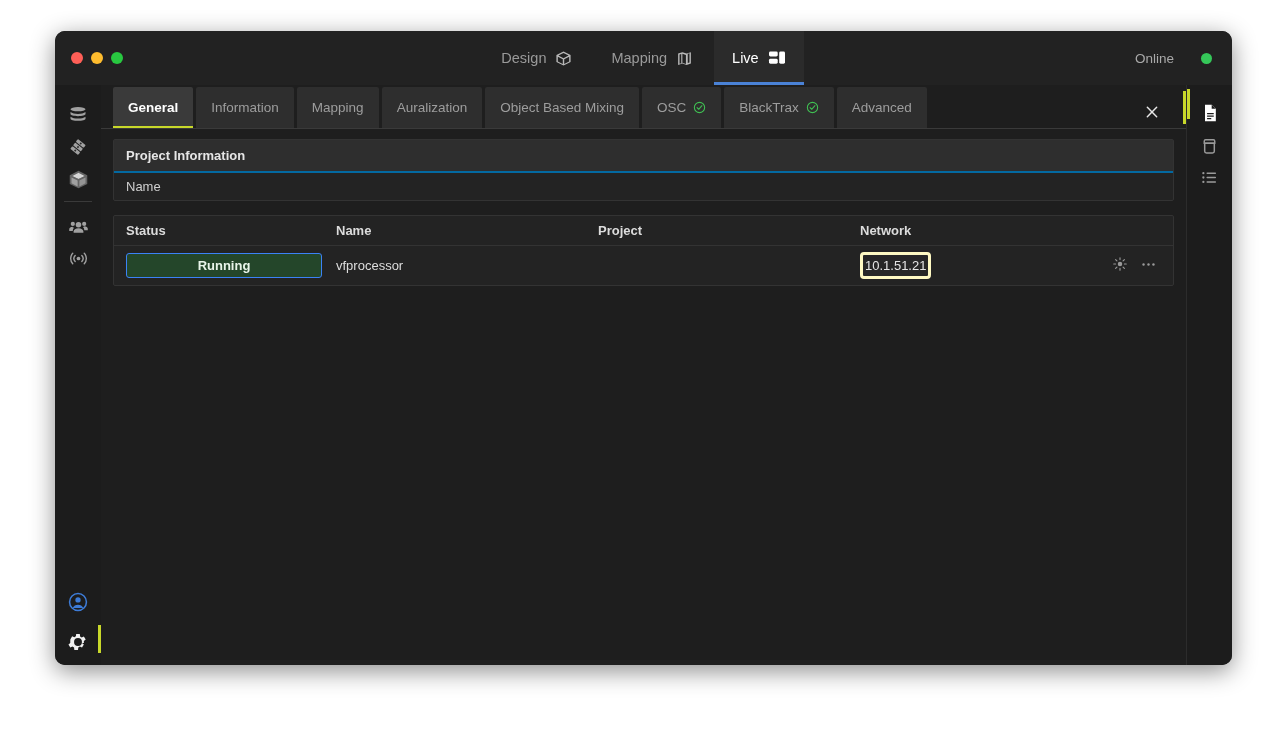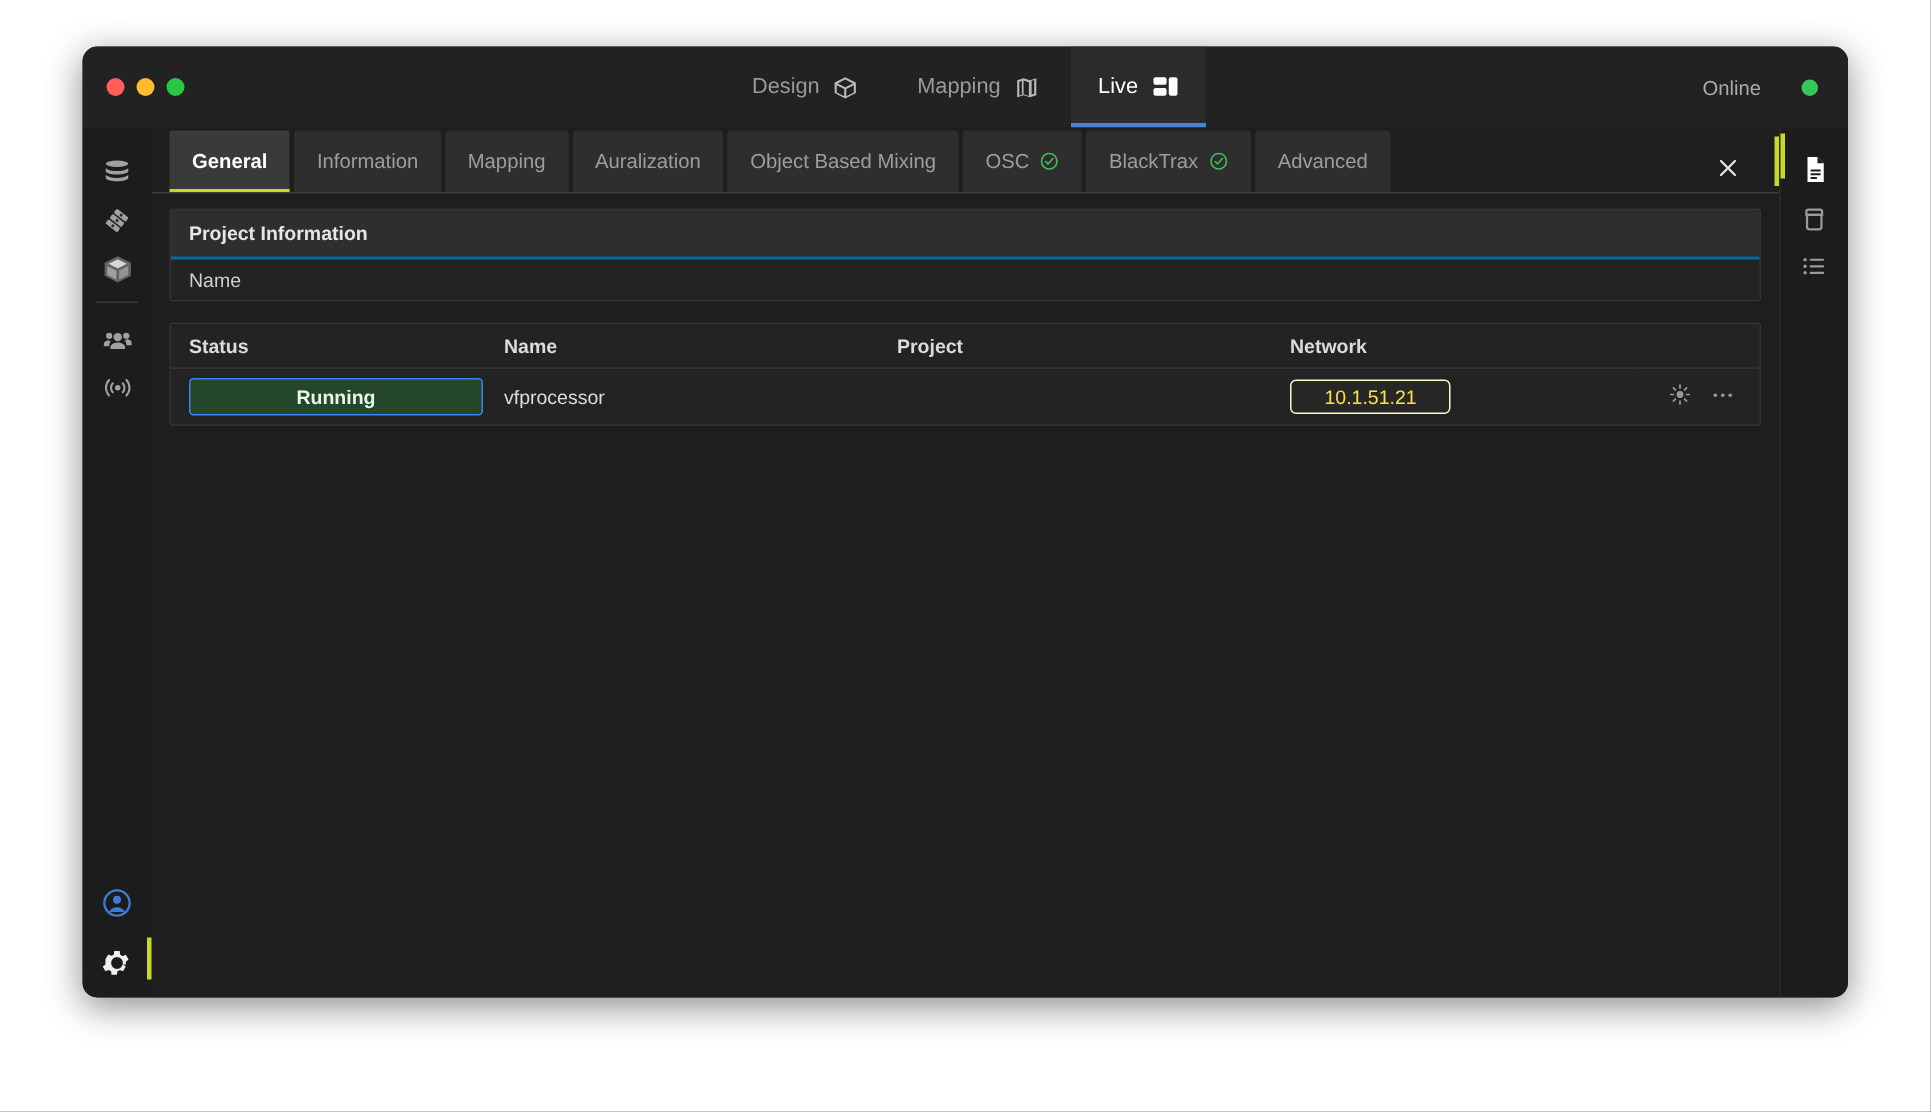--- a/index.html
+++ b/index.html
@@ -255,26 +255,26 @@
     border: 1px solid #3b82f6;
     color: #e9f5ea;
     font-size: 13px;
     font-weight: bold;
     padding: 4px 0;
     border-radius: 3px;
     width: 196px;
   }
   .chip-ip {
     display: inline-block;
-    border: 1px solid #fef9c3;
+    border: 3px solid #fef9c3;
     border-radius: 4px;
     background: #272727;
-    color: #fde047;
+    color: #e5e5e5;
     font-size: 13px;
-    padding: 3px 22px;
+    padding: 3px 2px;
   }
   .row-actions {
     display: flex;
     align-items: center;
     justify-content: flex-end;
     gap: 12px;
     padding-right: 16px;
     color: #9a9a9a;
   }
 

